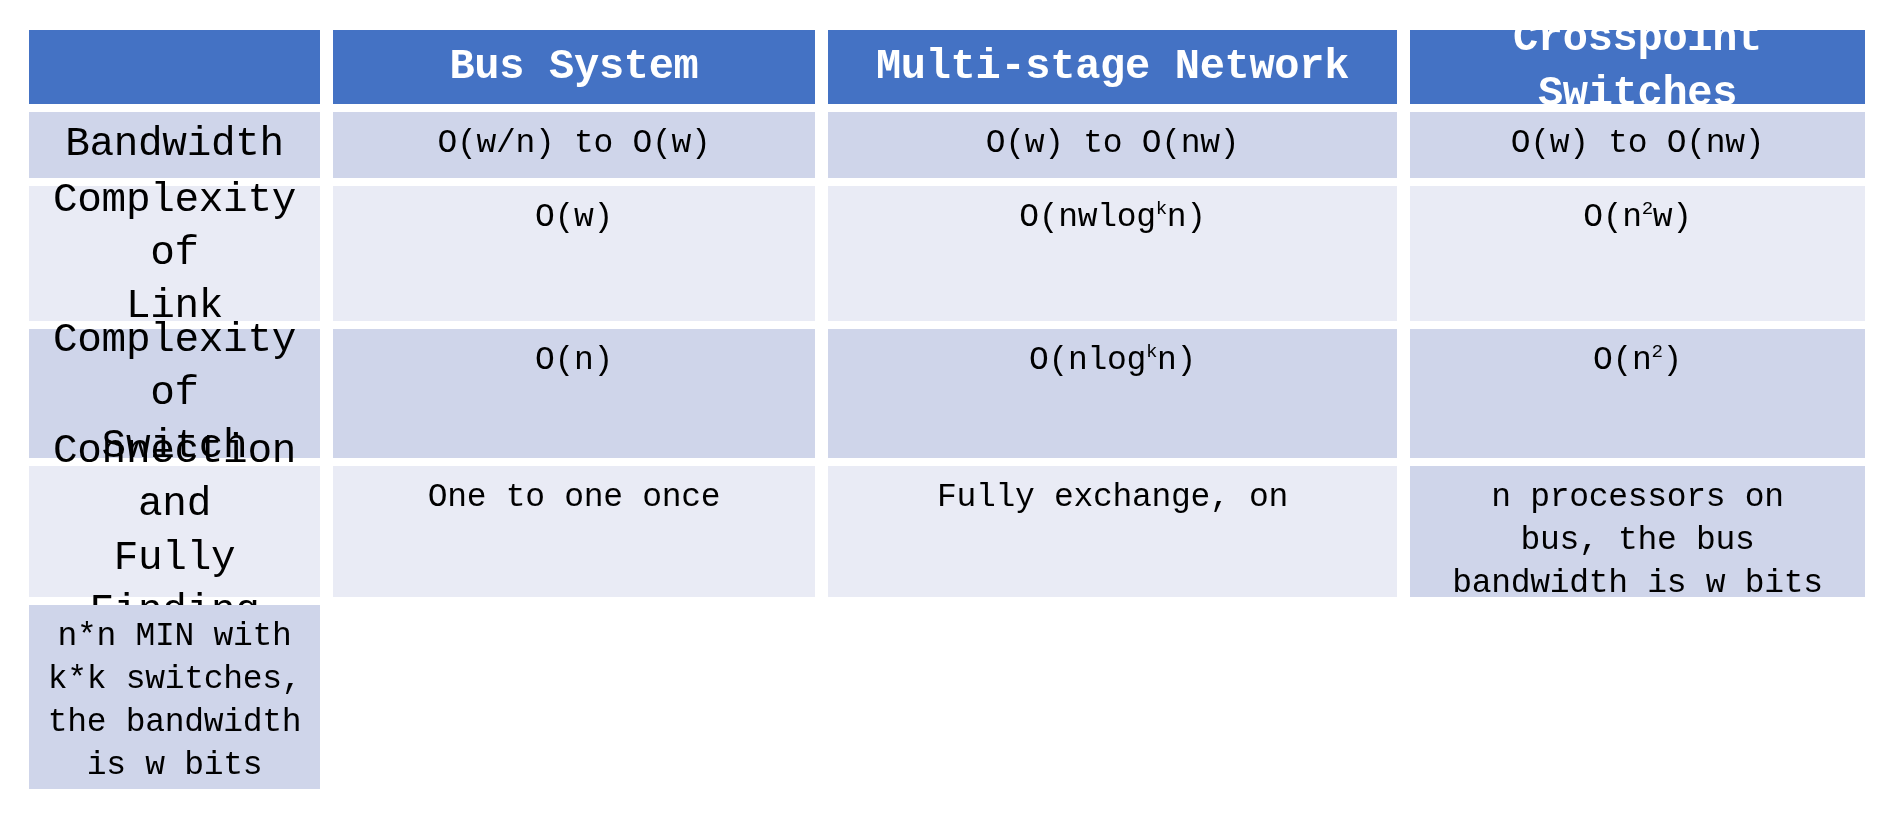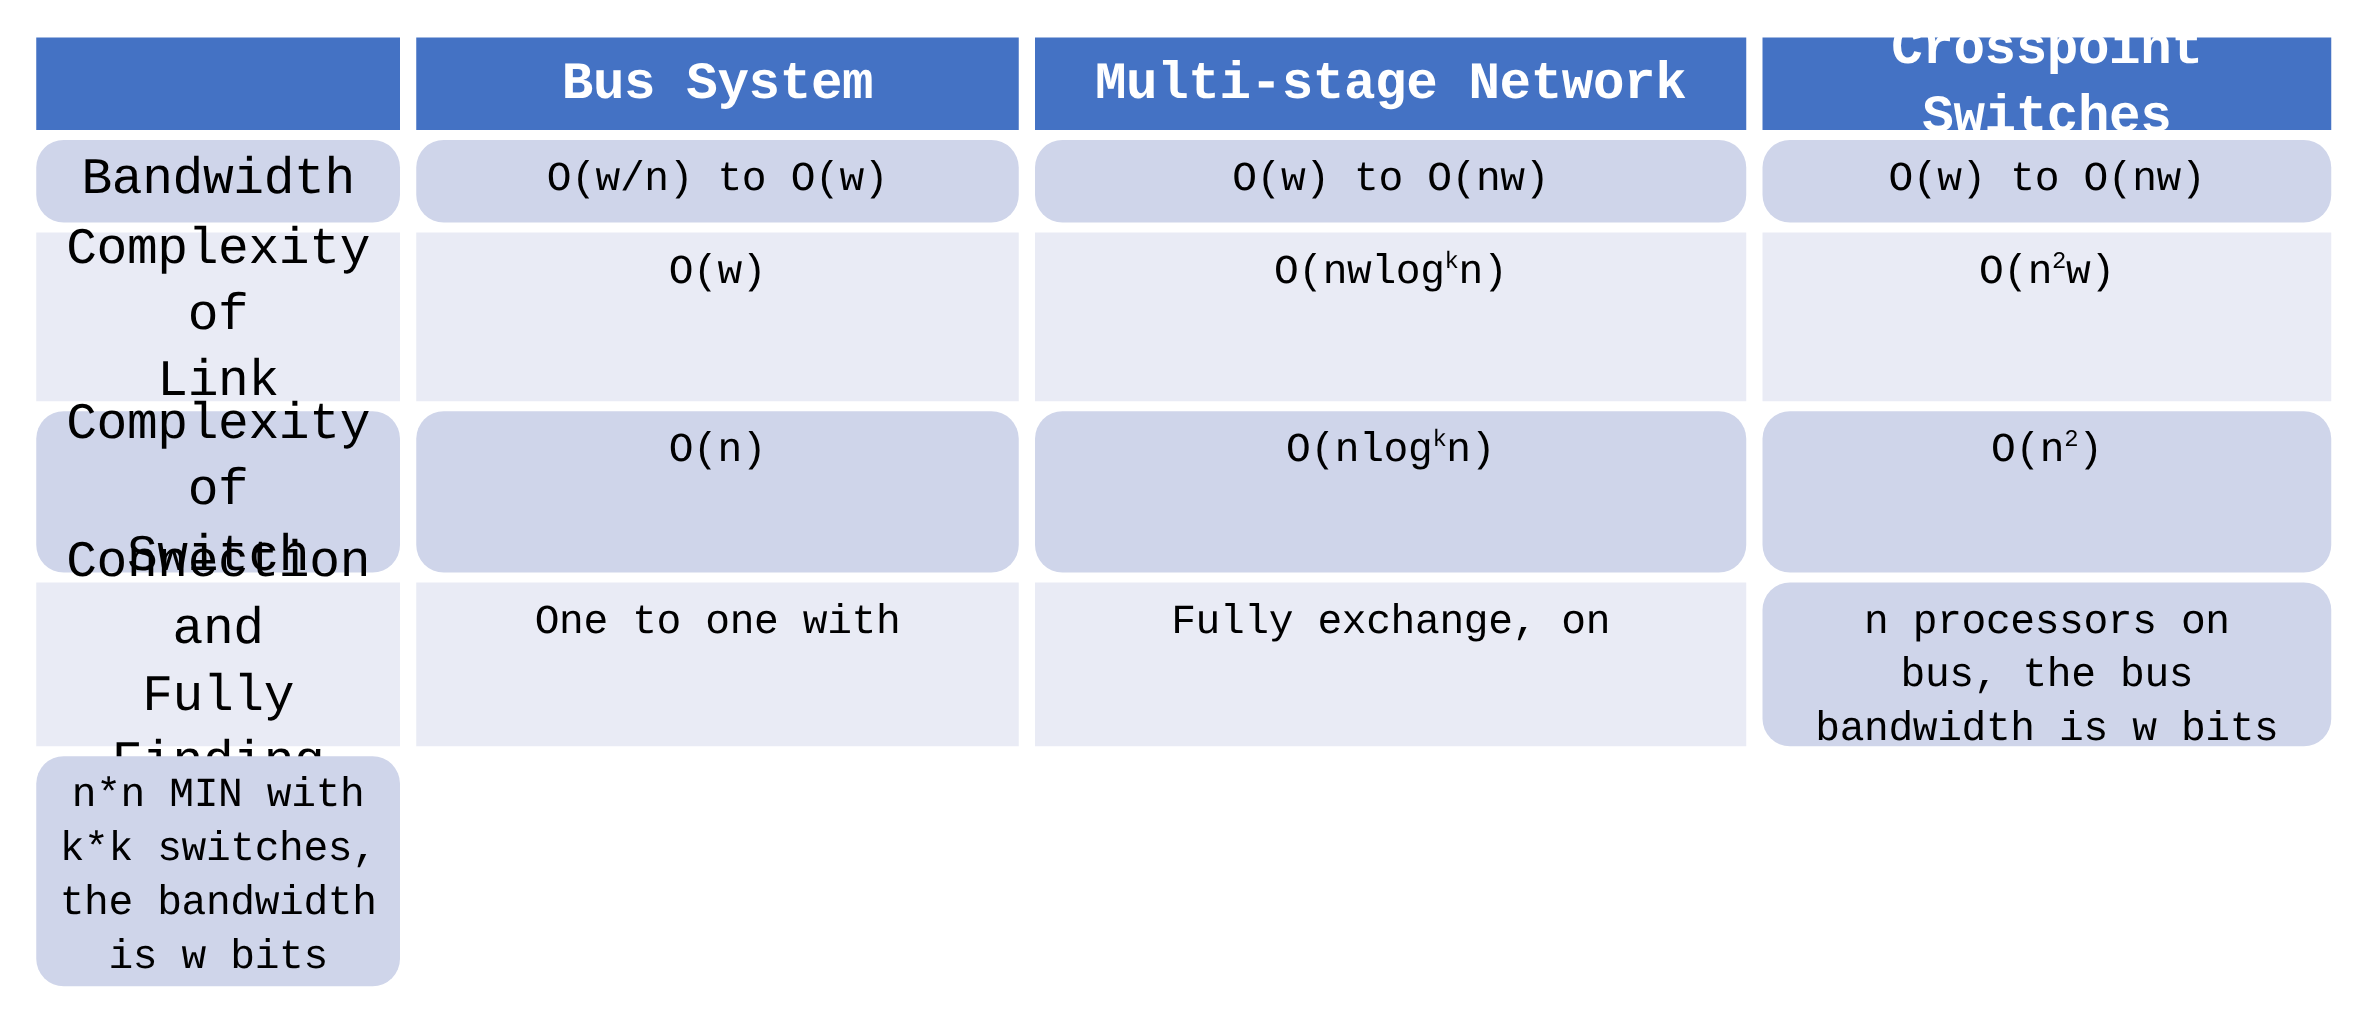--- a/index.html
+++ b/index.html
@@ -20,21 +20,21 @@
     display:flex;justify-content:center;text-align:center;
     white-space:pre-line;line-height:1.3;letter-spacing:-0.3px;font-family:Liberation Mono, monospace;
   }
   .th{
     background:var(--header-bg,#4472C4);
     color:var(--header-text,#fff);
     font-weight:bold;font-size:42px;align-items:center;
   }
   .label{align-items:center;font-size:41px;padding:0 6px;}
   .td{align-items:flex-start;padding:11px 8px 0 8px;font-size:33px;}
-  .dark{background:var(--band-dark,#CFD5EA);border-radius:22px;}
+  .dark{background:var(--band-dark,#CFD5EA);}
   .light{background:var(--band-light,#E9EBF5);}
   sub{font-size:0.58em;vertical-align:-0.22em;}
   sup{font-size:0.58em;vertical-align:0.5em;}
 </style>
 </head>
 <body>
 
 <div class="stage" style="--page-bg: #FFFFFF; --header-bg: #4472C4; --header-text: #FFFFFF; --band-dark: #CFD5EA; --band-light: #E9EBF5; --body-text: #000000;">
   <div class="tbl">
       <div class="cell th"></div>
@@ -50,21 +50,21 @@
       <div class="cell td light">O(w)</div>
       <div class="cell td light">O(nwlog<sub>k</sub>n)</div>
       <div class="cell td light">O(n<sup>2</sup>w)</div>
       <div class="cell label dark">Complexity of
 Switch</div>
       <div class="cell td dark">O(n)</div>
       <div class="cell td dark">O(nlog<sub>k</sub>n)</div>
       <div class="cell td dark">O(n<sup>2</sup>)</div>
       <div class="cell label light">Connection and
 Fully Finding</div>
-      <div class="cell td light">One to one with</div>
+      <div class="cell td light">One to one once</div>
       <div class="cell td light">Fully exchange, on</div>
       <div class="cell td dark">n processors on
 bus, the bus
 bandwidth is w bits</div>
       <div class="cell td dark">n*n MIN with k*k switches,
 the bandwidth is w bits</div>
     </div>
 </div>
 
 </body></html>

